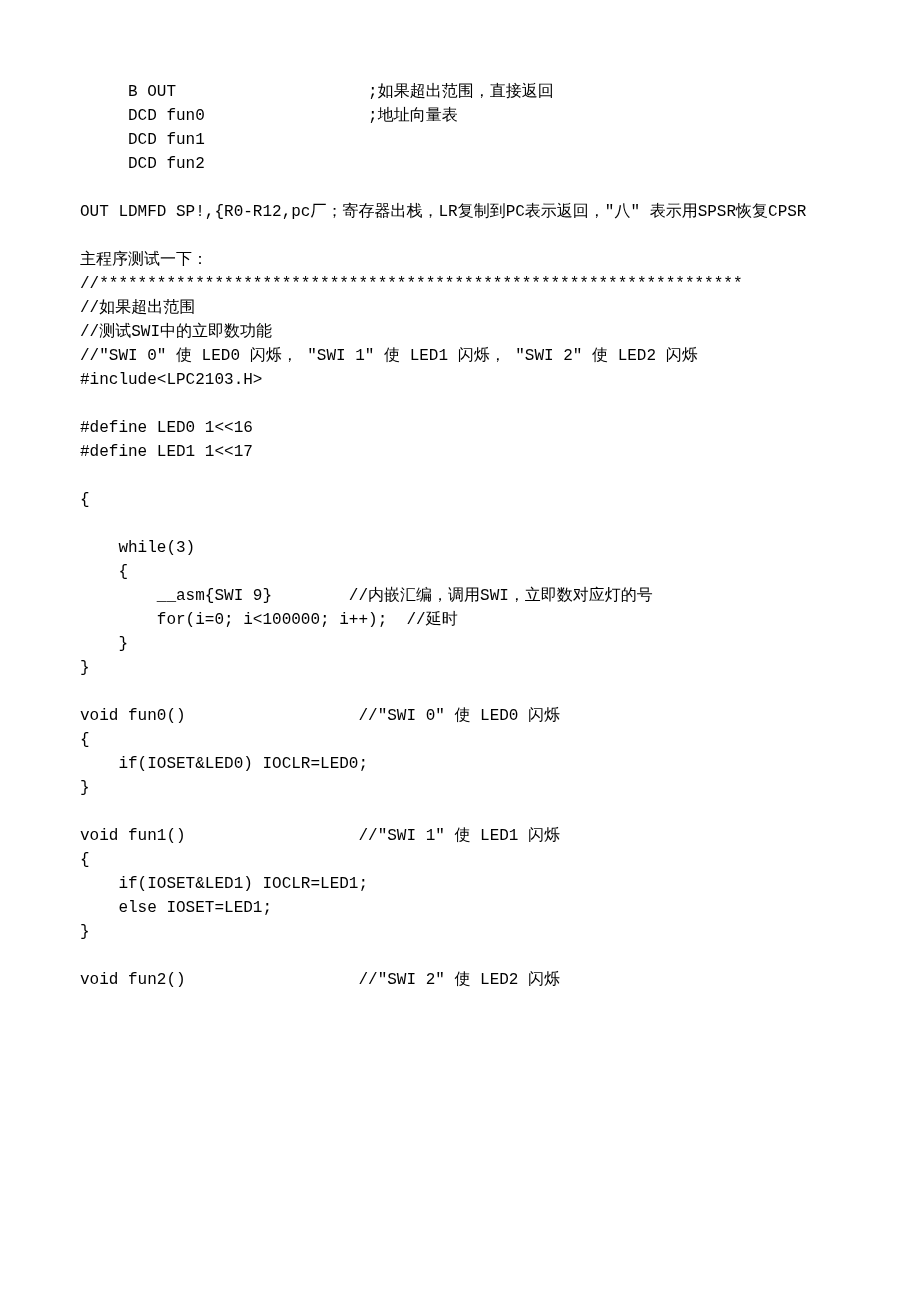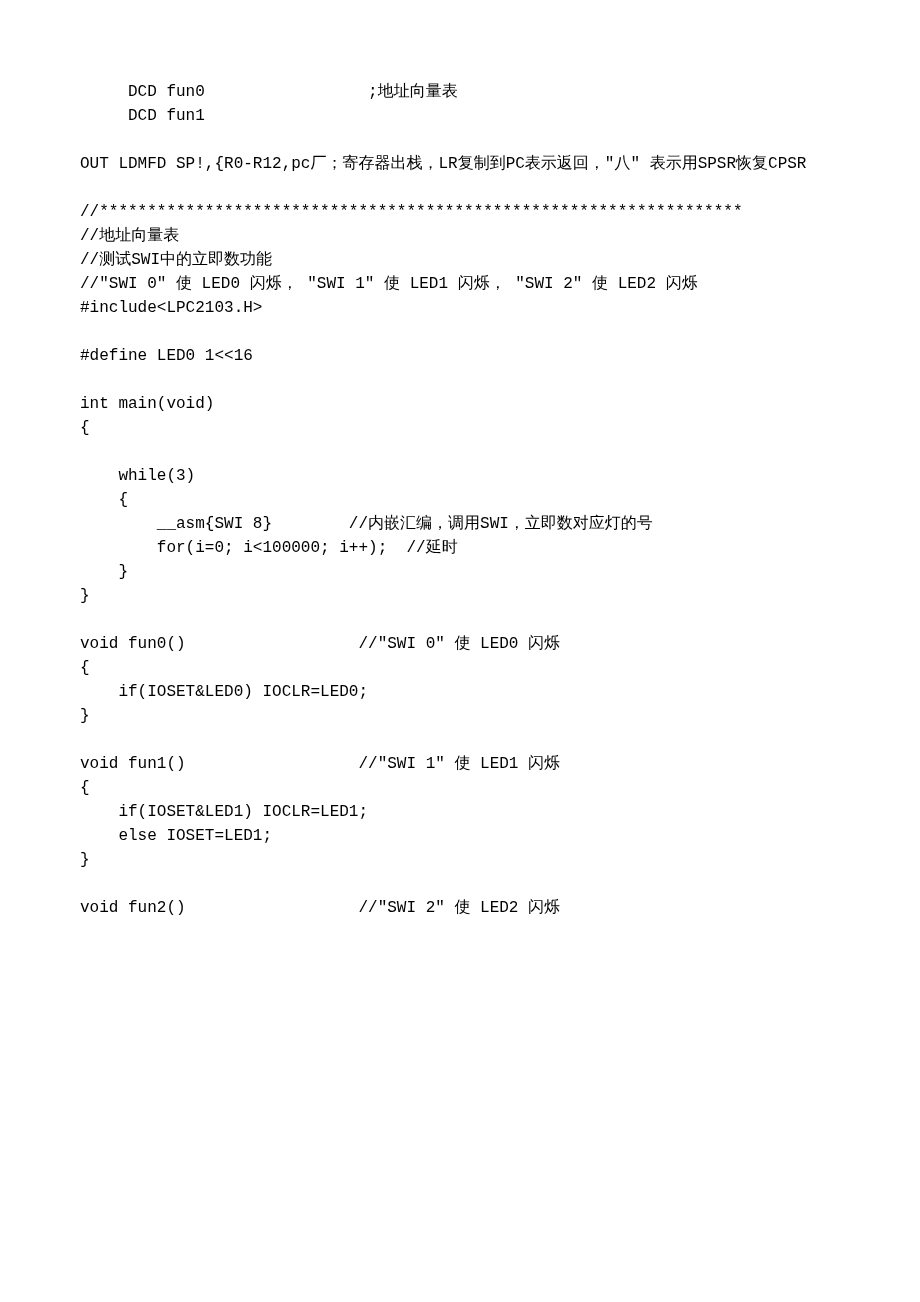--- a/index.html
+++ b/index.html
@@ -18,39 +18,42 @@
     font-family: "SimSun", "宋体", "Courier New", monospace;
   }
   .blank {
     height: 24px;
   }
 </style>
 </head>
 <body>
 
 <div id="code-container">
+    <div class="line">     B OUT                    ;如果超出范围，直接返回</div>
     <div class="line">     DCD fun0                 ;地址向量表</div>
     <div class="line">     DCD fun1</div>
+    <div class="line">     DCD fun2</div>
     <div class="blank"></div>
     <div class="line">OUT LDMFD SP!,{R0-R12,pc厂；寄存器出栈，LR复制到PC表示返回，"八" 表示用SPSR恢复CPSR</div>
     <div class="blank"></div>
+    <div class="line">主程序测试一下：</div>
     <div class="line">//*******************************************************************</div>
-    <div class="line">//地址向量表</div>
+    <div class="line">//如果超出范围</div>
     <div class="line">//测试SWI中的立即数功能</div>
     <div class="line">//"SWI 0" 使 LED0 闪烁， "SWI 1" 使 LED1 闪烁， "SWI 2" 使 LED2 闪烁</div>
     <div class="line">#include&lt;LPC2103.H&gt;</div>
     <div class="blank"></div>
     <div class="line">#define LED0 1&lt;&lt;16</div>
+    <div class="line">#define LED1 1&lt;&lt;17</div>
     <div class="blank"></div>
-    <div class="line">int main(void)</div>
     <div class="line">{</div>
     <div class="blank"></div>
     <div class="line">    while(3)</div>
     <div class="line">    {</div>
-    <div class="line">        __asm{SWI 8}        //内嵌汇编，调用SWI，立即数对应灯的号</div>
+    <div class="line">        __asm{SWI 9}        //内嵌汇编，调用SWI，立即数对应灯的号</div>
     <div class="line">        for(i=0; i&lt;100000; i++);  //延时</div>
     <div class="line">    }</div>
     <div class="line">}</div>
     <div class="blank"></div>
     <div class="line">void fun0()                  //"SWI 0" 使 LED0 闪烁</div>
     <div class="line">{</div>
     <div class="line">    if(IOSET&amp;LED0) IOCLR=LED0;</div>
     <div class="line">}</div>
     <div class="blank"></div>
     <div class="line">void fun1()                  //"SWI 1" 使 LED1 闪烁</div>

